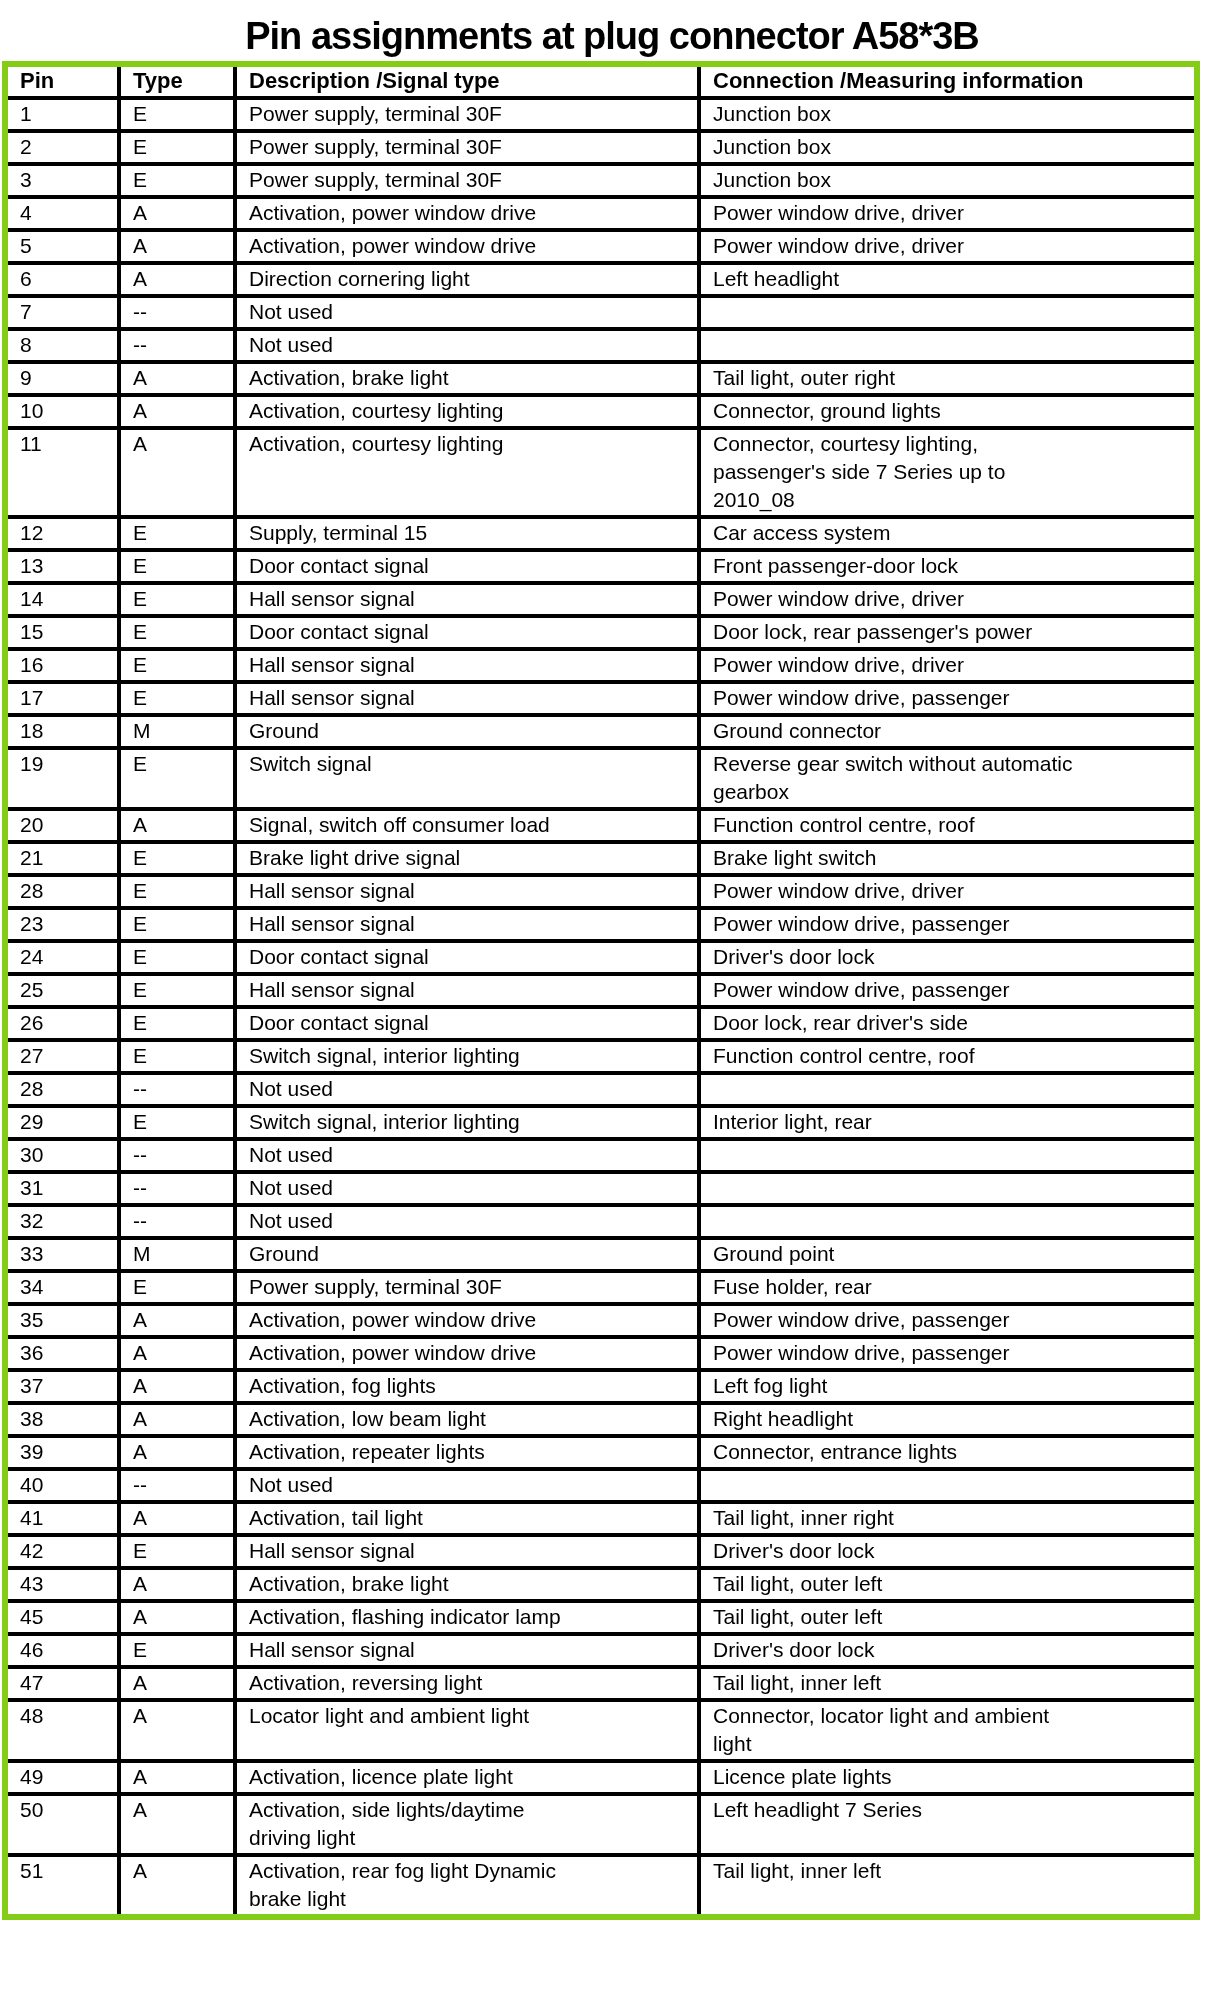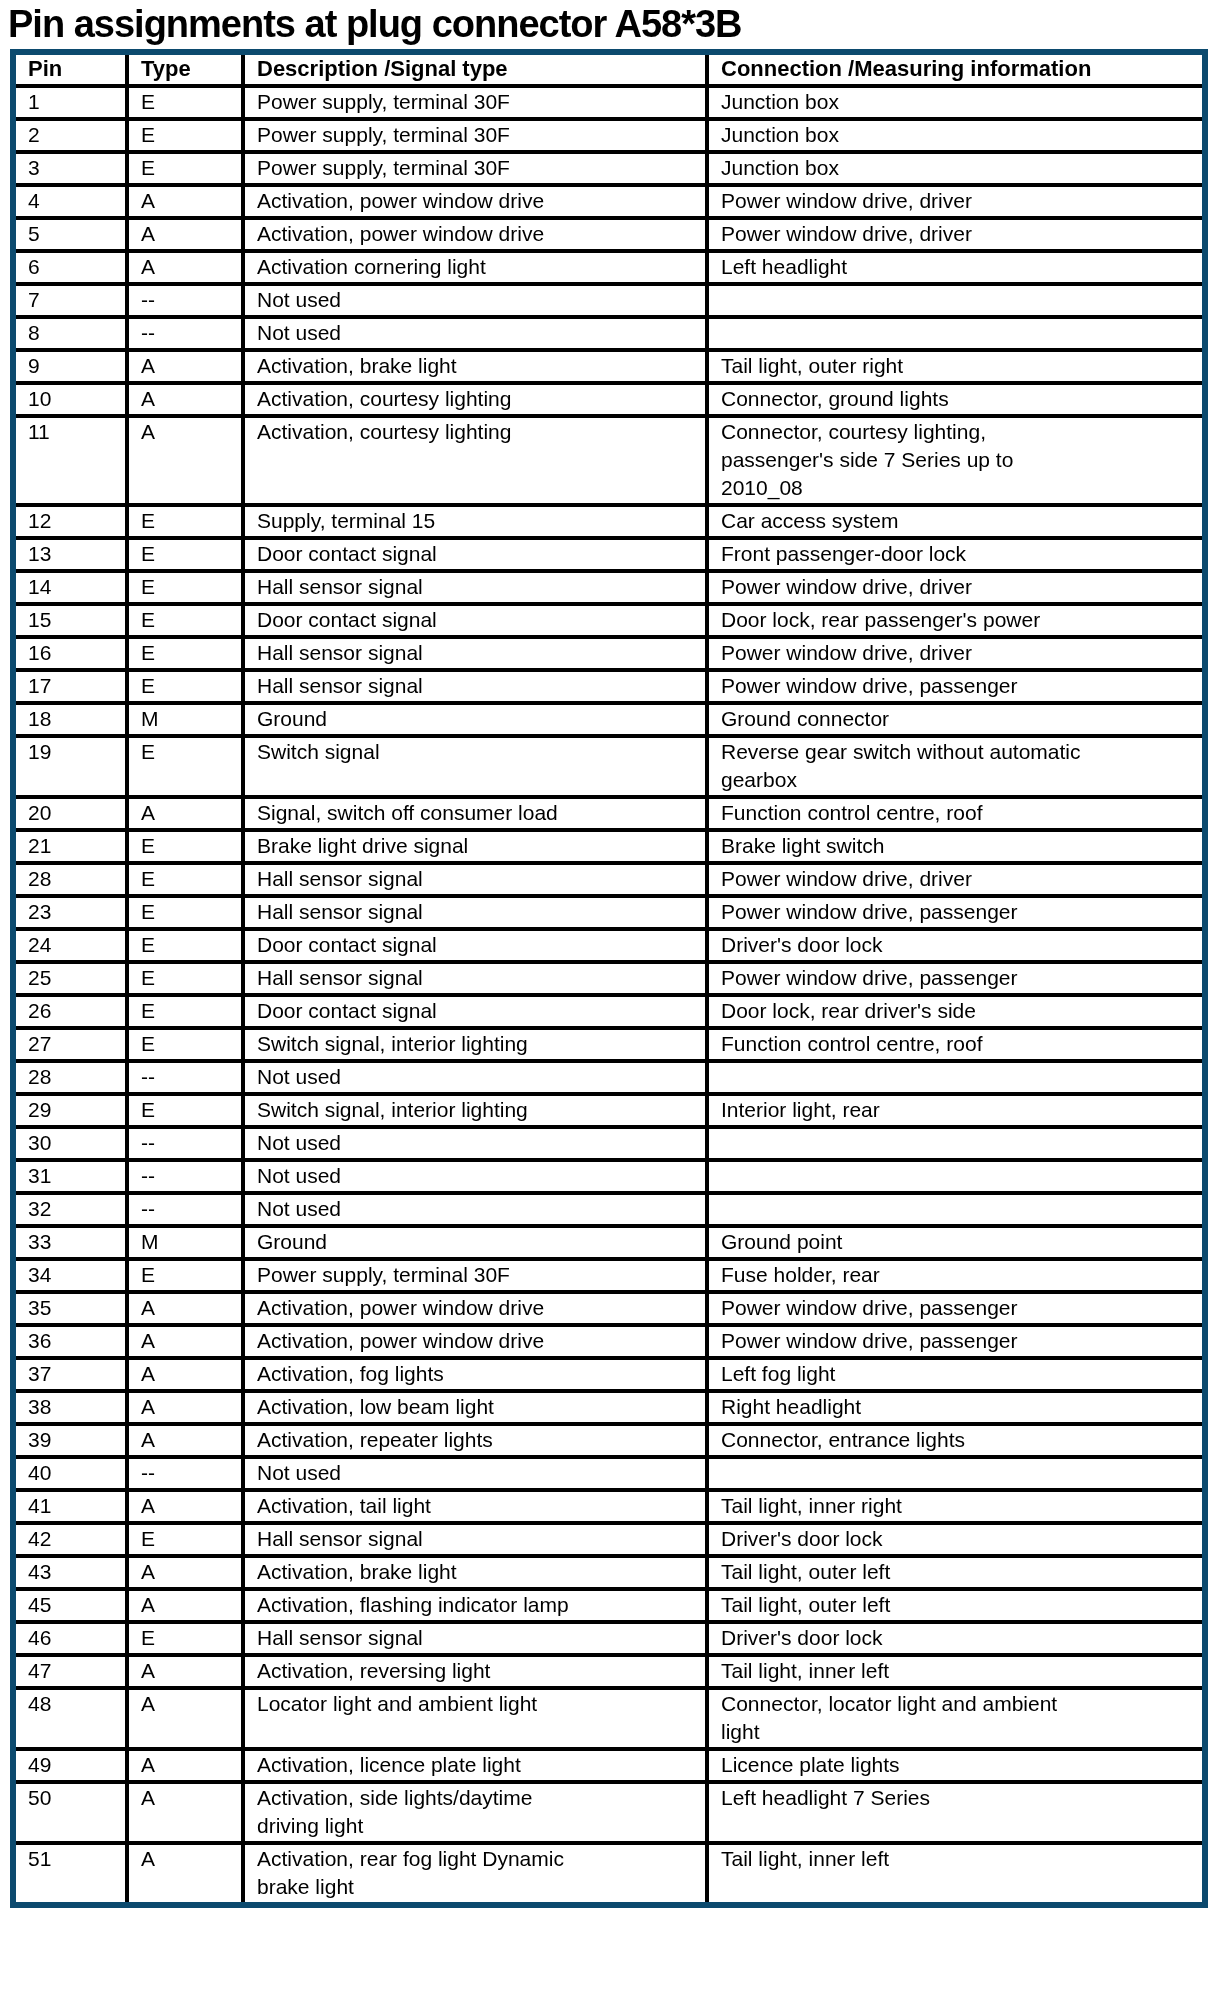--- a/index.html
+++ b/index.html
@@ -12,30 +12,31 @@
   .page {
     width: 1216px;
     min-height: 2000px;
     background: #ffffff;
     box-sizing: border-box;
   }
   .title {
     font-size: 38px;
     font-weight: bold;
     letter-spacing: -1px;
-    margin: 2px 0 3px 8px;
+    margin: 14px 0 3px 8px;
     line-height: 44px;
     white-space: nowrap;
+    text-align: center;
   }
   table.pin-table {
     border-collapse: collapse;
     table-layout: fixed;
-    margin-left: 10px;
+    margin-left: 2px;
     width: 1192px;
-    border: 6px solid #0c4a6e;
+    border: 6px solid #84cc16;
   }
   .pin-table th, .pin-table td {
     border: 4px solid #000;
     vertical-align: top;
     text-align: left;
     padding: 0 10px 1px 12px;
     font-size: 21px;
     line-height: 28px;
     white-space: pre-line;
     overflow: hidden;
@@ -98,21 +99,21 @@
         </tr>
         <tr>
           <td>5</td>
           <td>A</td>
           <td>Activation, power window drive</td>
           <td>Power window drive, driver</td>
         </tr>
         <tr>
           <td>6</td>
           <td>A</td>
-          <td>Activation cornering light</td>
+          <td>Direction cornering light</td>
           <td>Left headlight</td>
         </tr>
         <tr>
           <td>7</td>
           <td>--</td>
           <td>Not used</td>
           <td></td>
         </tr>
         <tr>
           <td>8</td>

